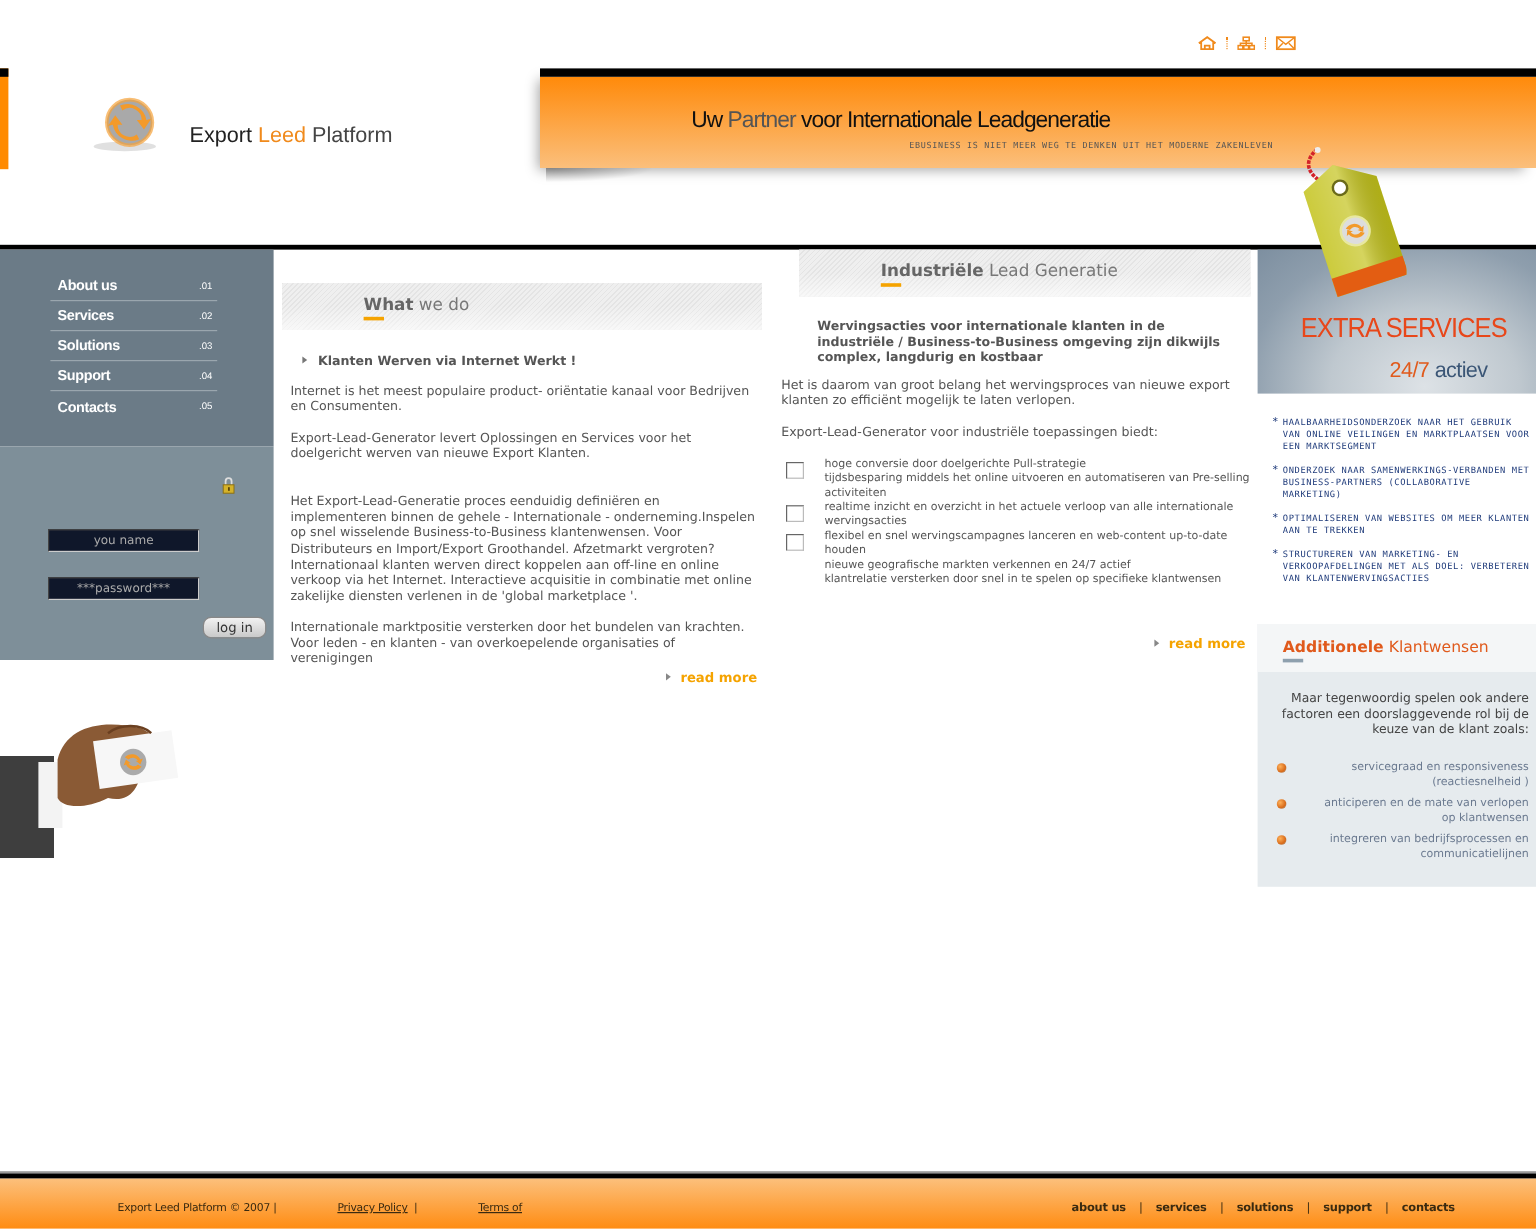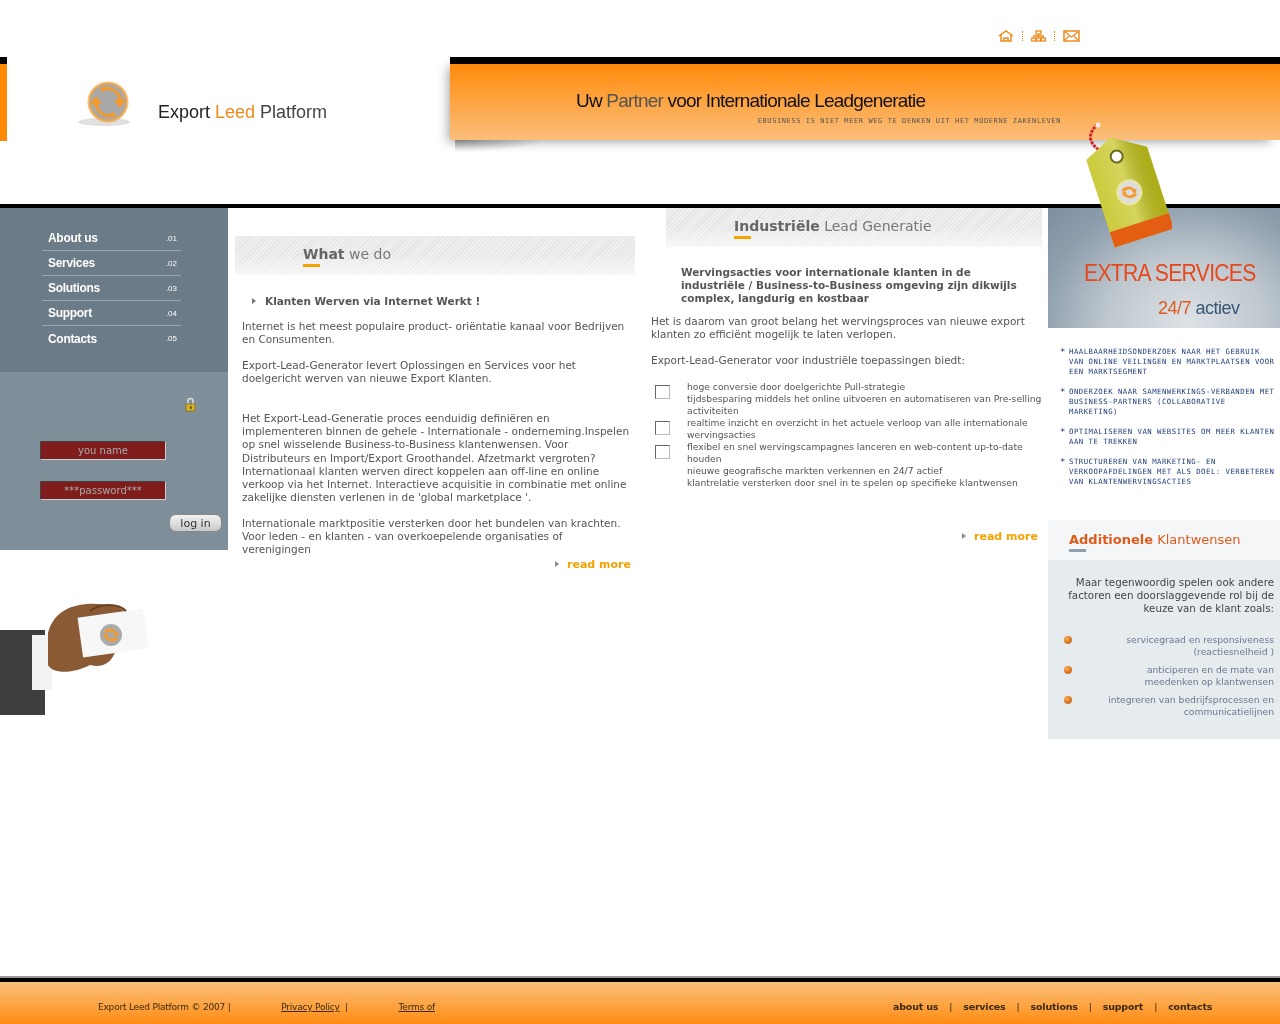--- a/index.html
+++ b/index.html
@@ -34,21 +34,21 @@
   
   .nav-panel { position: absolute; left: 0; top: 208px; width: 228px; height: 164px; background: #6b7b87; }
   .nav-list { position: absolute; left: 42px; top: 18px; width: 139px; list-style: none; }
   .nav-item { display: flex; justify-content: space-between; align-items: center; height: 25px; border-bottom: 1px solid #9aa6ae; padding: 0 4px 0 6px; cursor: pointer; }
   .nav-item:last-child { border-bottom: none; }
   .nav-label { font-family: "Liberation Sans", sans-serif; font-size: 12px; font-weight: bold; color: #fff; letter-spacing: -0.3px; }
   .nav-num { font-family: "Liberation Sans", sans-serif; font-size: 8px; color: #fff; }
 
   .login-panel { position: absolute; left: 0; top: 372px; width: 228px; height: 178px; background: #7e8f99; }
   .lock-icon { position: absolute; left: 185px; top: 24px; }
-  .login-input { position: absolute; left: 40px; width: 126px; height: 19px; border: 1px solid #ccc; border-top-color: #444; border-left-color: #444; background: #7f1d1d;
+  .login-input { position: absolute; left: 40px; width: 126px; height: 19px; border: 1px solid #ccc; border-top-color: #444; border-left-color: #444; background: #0f172a;
     font-family: "DejaVu Sans", sans-serif; font-size: 10px; color: #999; text-align: center; }
   .login-input::placeholder { color: #aaa; }
   .login-user { top: 69px; }
   .login-pass { top: 109px; }
   .login-btn { position: absolute; left: 169px; top: 142px; width: 53px; height: 18px; border-radius: 7px; border: 1px solid #888;
     background: linear-gradient(#f2f2f2, #c9c9c9); font-family: "DejaVu Sans", sans-serif; font-size: 11px; color: #333; cursor: pointer; }
 
   .hand { position: absolute; left: 0; top: 595px; width: 150px; height: 130px; }
 
   
@@ -311,21 +311,21 @@
     </div>
   </div>
   <p class="add-intro">Maar tegenwoordig spelen ook andere factoren een doorslaggevende rol bij de keuze van de klant zoals:</p>
   <ul class="add-list">
     <li class="add-item">
         <span class="add-bullet"></span>
         <span class="add-text">servicegraad en responsiveness (reactiesnelheid )</span>
       </li>
     <li class="add-item">
         <span class="add-bullet"></span>
-        <span class="add-text">anticiperen en de mate van meedenken op klantwensen</span>
+        <span class="add-text">anticiperen en de mate van verlopen op klantwensen</span>
       </li>
     <li class="add-item">
         <span class="add-bullet"></span>
         <span class="add-text">integreren van bedrijfsprocessen en communicatielijnen</span>
       </li>
   </ul>
 </div>
 
 <div class="footer">
   <div class="footer-left">

